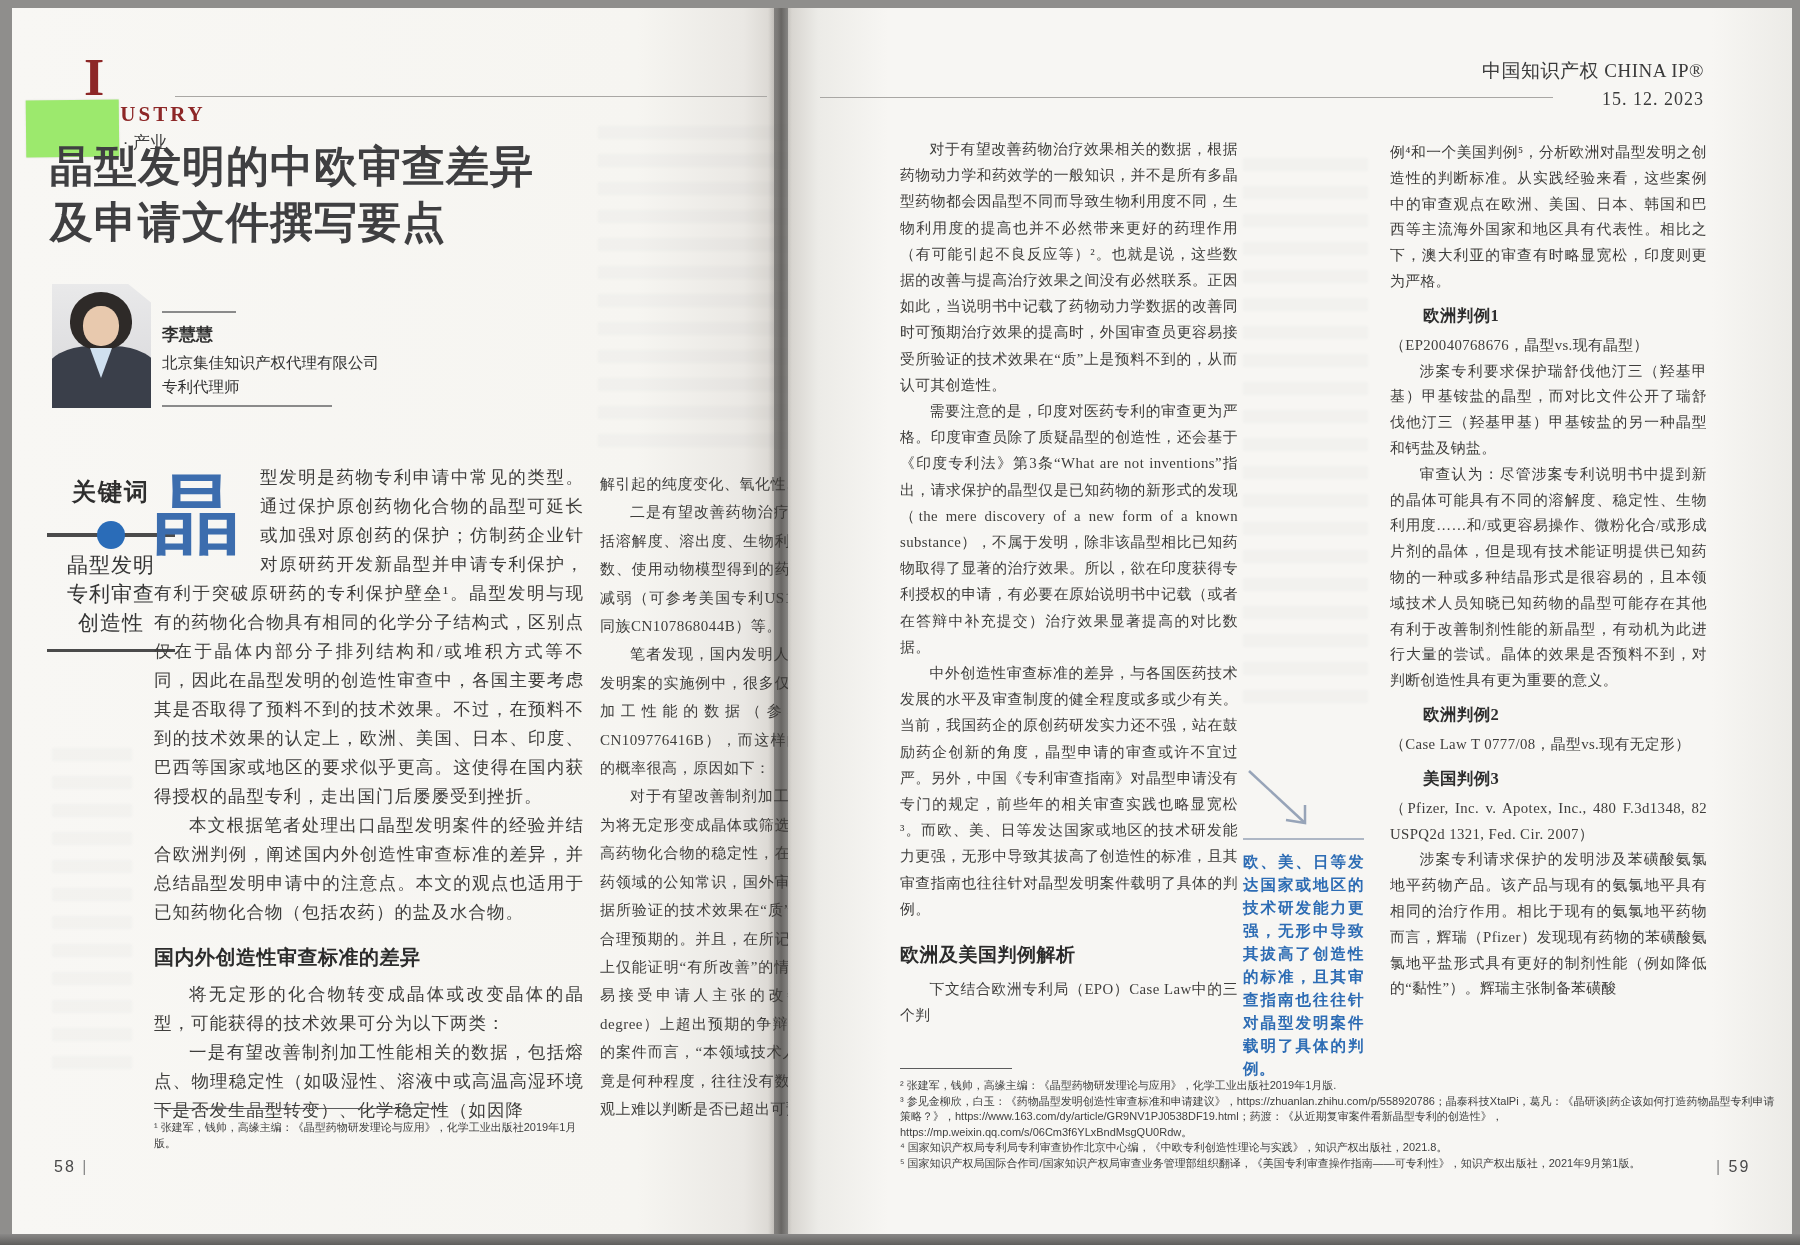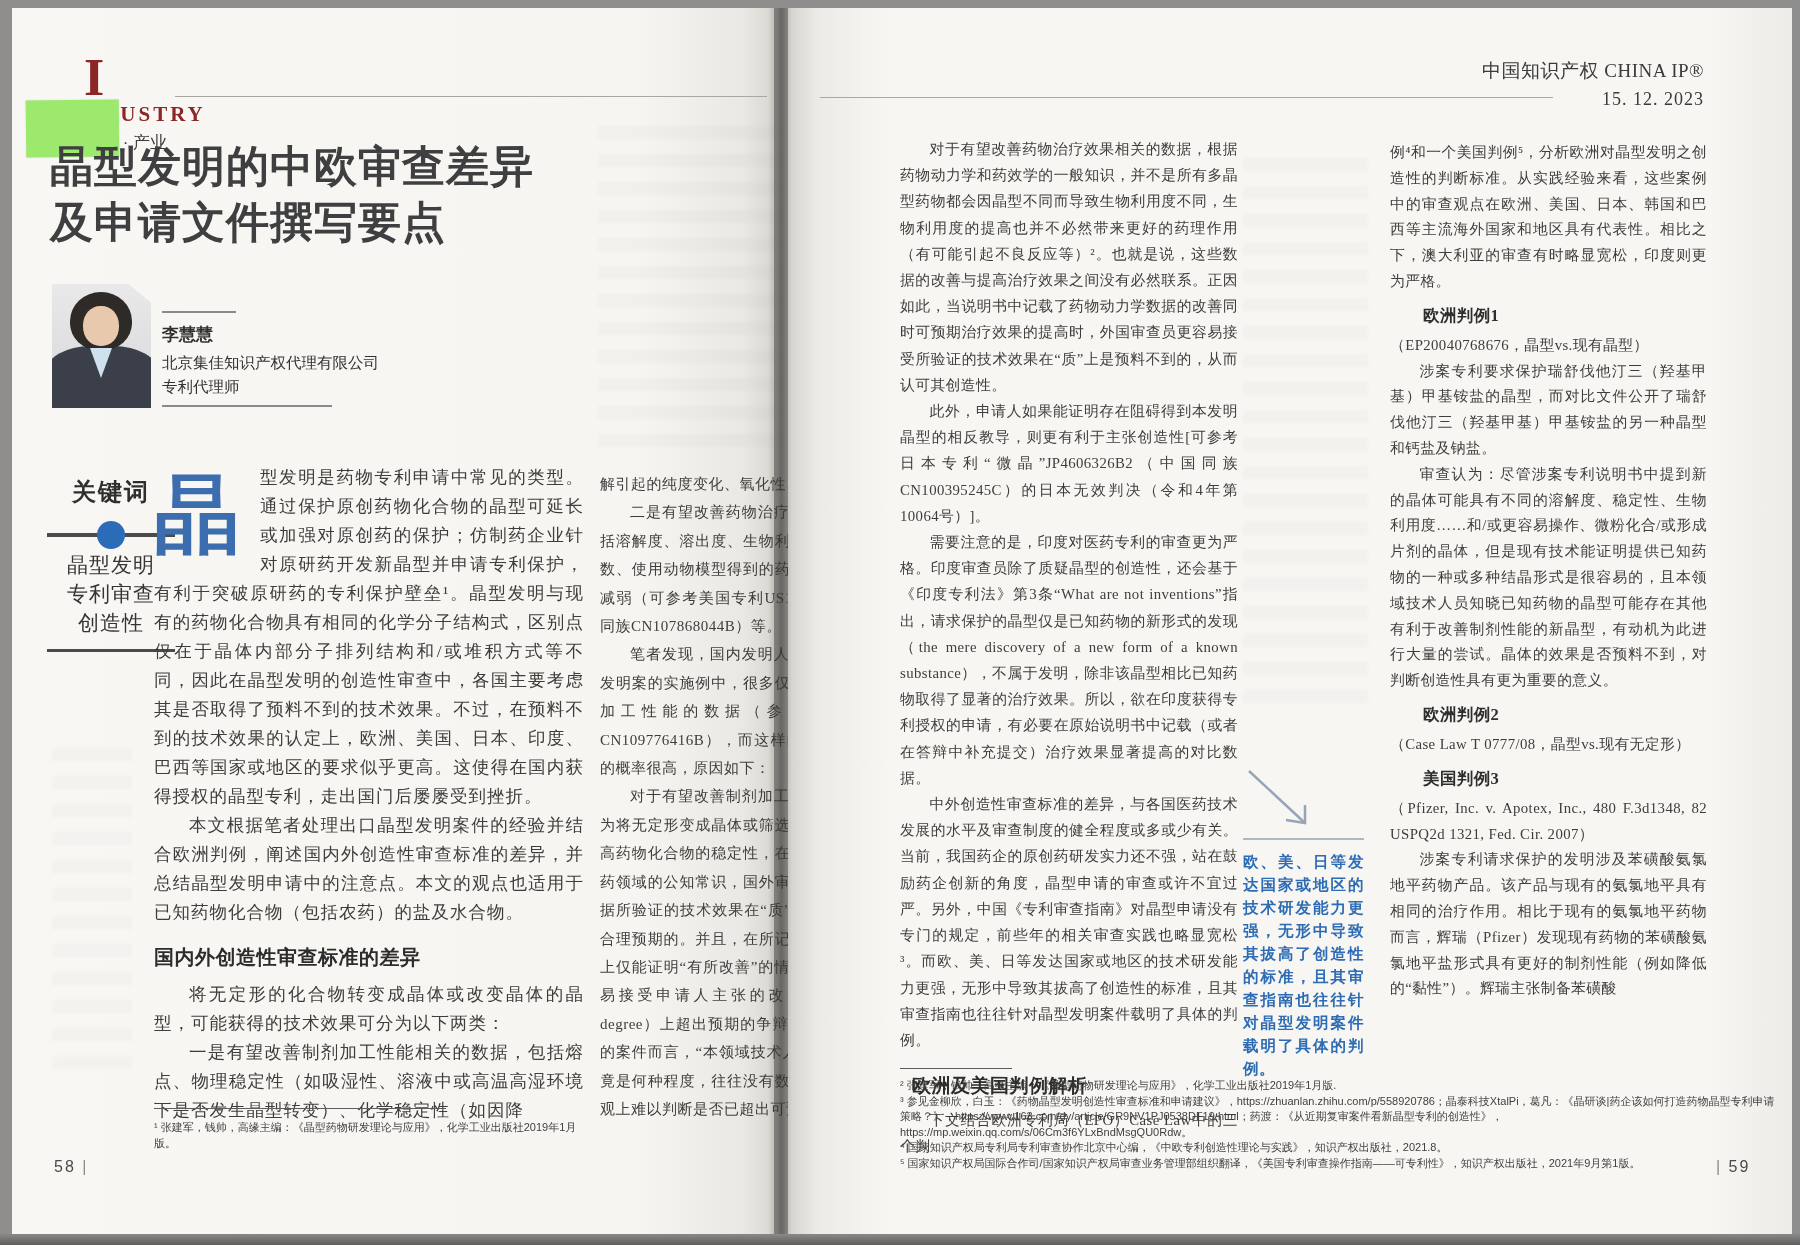--- a/index.html
+++ b/index.html
@@ -68,21 +68,21 @@
   .fns{position:absolute;font-family:"Liberation Sans","DejaVu Sans",sans-serif;
         font-size:11px;line-height:15.5px;color:#3f3f3f;text-align:left;}
   .pagenum{position:absolute;font-family:"Liberation Sans","DejaVu Sans",sans-serif;
         font-size:16px;color:#4a4a4a;letter-spacing:2px;}
   
   .hdr-r{position:absolute;right:88px;top:50px;text-align:right;color:#3a3a3a;}
   .hdr-r .brand{font-size:19px;letter-spacing:.5px;}
   .hdr-r .date{font-size:18px;margin-top:5px;letter-spacing:1px;}
   .hdr-rule-r{position:absolute;left:32px;top:89px;width:733px;height:1px;background:#a9a7a4;}
   #r-col1{left:112px;top:128px;width:338px;font-size:14.8px;line-height:26.2px;letter-spacing:.4px;}
-  #r-col1 .blk.h{font-size:19px;margin:20px 12px 8px;}
+  #r-col1 .blk.h{font-size:19px;margin:20px 0 8px;}
   #r-col2{left:602px;top:132px;width:317px;font-size:14.8px;line-height:25.8px;letter-spacing:.4px;}
   .blk.sh{font-family:Liberation Serif, serif;font-weight:800;color:#2d2d2d;
         font-size:16.5px;line-height:24px;text-indent:0;padding-left:2em;margin:9px 0 5px;}
   .blk.ref{text-indent:0;}
   
   #quote-strip{position:absolute;left:455px;top:760px;width:121px;}
   #quote-strip svg{display:block;margin-left:2px;}
   .q-rule{height:2px;background:#aeb7c5;margin:6px 0 10px;}
   .quote{font-family:"Liberation Sans","DejaVu Sans",sans-serif;font-weight:700;
         font-size:15.5px;line-height:23px;color:#2d6cb4;text-align:justify;letter-spacing:.5px;}
@@ -171,21 +171,20 @@
 
     <div class="hdr-r">
       <div class="brand">中国知识产权 CHINA IP®</div>
       <div class="date">15. 12. 2023</div>
     </div>
     <div class="hdr-rule-r"></div>
 
     <div class="col" id="r-col1">
       <div>
           <div class="blk p">对于有望改善药物治疗效果相关的数据，根据药物动力学和药效学的一般知识，并不是所有多晶型药物都会因晶型不同而导致生物利用度不同，生物利用度的提高也并不必然带来更好的药理作用（有可能引起不良反应等）²。也就是说，这些数据的改善与提高治疗效果之间没有必然联系。正因如此，当说明书中记载了药物动力学数据的改善同时可预期治疗效果的提高时，外国审查员更容易接受所验证的技术效果在“质”上是预料不到的，从而认可其创造性。</div>
-          <div class="blk p">此外，申请人如果能证明存在阻碍得到本发明晶型的相反教导，则更有利于主张创造性[可参考日本专利“微晶”JP4606326B2（中国同族CN100395245C）的日本无效判决（令和4年第10064号）]。</div>
           <div class="blk p">需要注意的是，印度对医药专利的审查更为严格。印度审查员除了质疑晶型的创造性，还会基于《印度专利法》第3条“What are not inventions”指出，请求保护的晶型仅是已知药物的新形式的发现（the mere discovery of a new form of a known substance），不属于发明，除非该晶型相比已知药物取得了显著的治疗效果。所以，欲在印度获得专利授权的申请，有必要在原始说明书中记载（或者在答辩中补充提交）治疗效果显著提高的对比数据。</div>
           <div class="blk p">中外创造性审查标准的差异，与各国医药技术发展的水平及审查制度的健全程度或多或少有关。当前，我国药企的原创药研发实力还不强，站在鼓励药企创新的角度，晶型申请的审查或许不宜过严。另外，中国《专利审查指南》对晶型申请没有专门的规定，前些年的相关审查实践也略显宽松³。而欧、美、日等发达国家或地区的技术研发能力更强，无形中导致其拔高了创造性的标准，且其审查指南也往往针对晶型发明案件载明了具体的判例。</div>
           <div class="blk h">欧洲及美国判例解析</div>
           <div class="blk p">下文结合欧洲专利局（EPO）Case Law中的三个判</div>
         </div>
     </div>
 
     <div id="quote-strip">
       <svg width="72" height="64" viewBox="0 0 72 64">
         <line x1="4" y1="3" x2="60" y2="55" stroke="#97a4b8" stroke-width="2.5" fill="none"></line>

